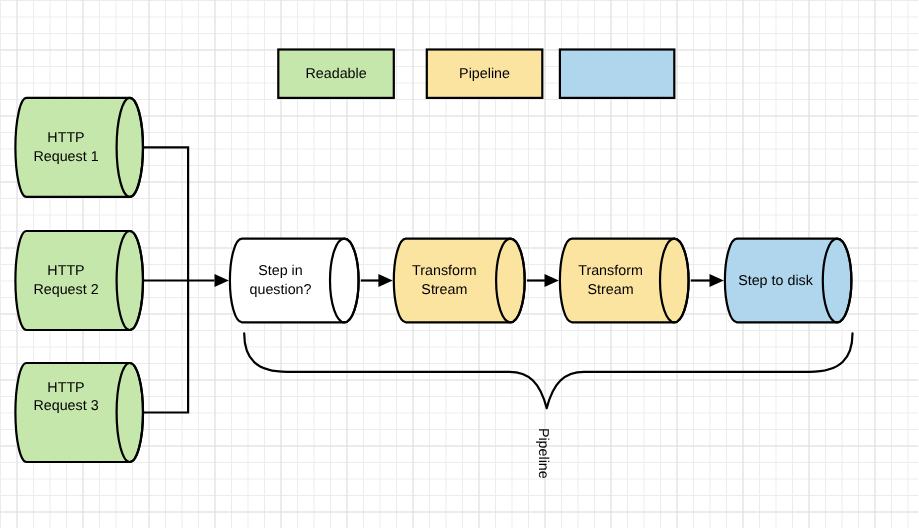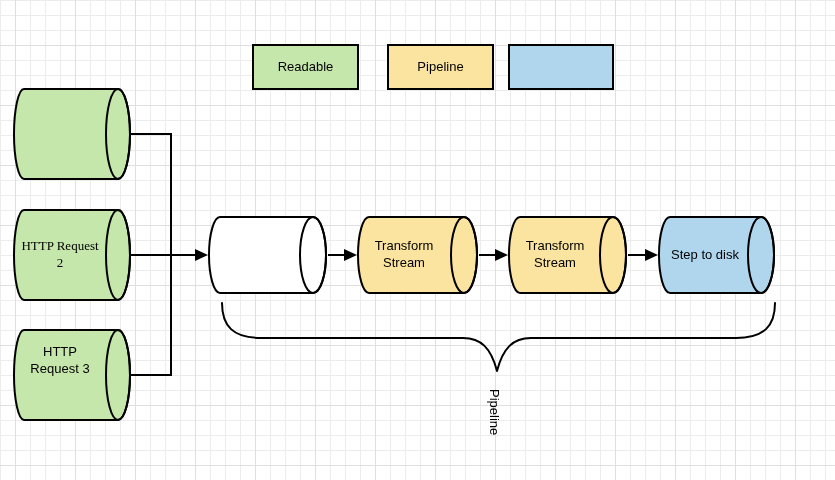--- a/index.html
+++ b/index.html
@@ -27,21 +27,21 @@
     text-align: center;
     font-size: 13px;
     line-height: 1.3;
     color: #000000;
     pointer-events: none;
   }
   .lbl-legend-readable  { left: 253px; top: 45px; width: 105px; height: 44px; }
   .lbl-legend-transform { left: 388px; top: 45px; width: 105px; height: 44px; }
   .lbl-legend-writable  { left: 509px; top: 45px; width: 104px; height: 44px; }
   .lbl-http1 { left: 20px;  top: 89px;  width: 80px;  height: 90px; }
-  .lbl-http2 { left: 20px;  top: 210px; width: 80px;  height: 90px; font-family: Liberation Serif, serif; }
+  .lbl-http2 { left: 20px;  top: 210px; width: 80px;  height: 90px; }
   .lbl-http3 { left: 20px;  top: 316px; width: 80px;  height: 90px; }
   .lbl-step  { left: 213px; top: 217px; width: 84px;  height: 76px; }
   .lbl-t1    { left: 362px; top: 217px; width: 84px;  height: 76px; }
   .lbl-t2    { left: 513px; top: 217px; width: 84px;  height: 76px; }
   .lbl-write { left: 653px; top: 217px; width: 104px; height: 76px; }
   .lbl-pipeline {
     left: 487px; top: 389px;
     writing-mode: vertical-rl;
     font-size: 13px;
     color: #000000;
@@ -115,21 +115,23 @@
       <path d="M670 217 A11 38 0 0 0 670 293 L761 293 A13 38 0 0 0 761 217 Z"></path>
       <ellipse cx="761" cy="255" rx="13" ry="38" fill="none"></ellipse>
     </g>
 
     <path d="M222 303 C222 326 233 338 261 338 L463 338 C481 338 491 348 497 371 C503 348 513 338 531 338 L736 338 C764 338 775 326 775 303" fill="none" stroke="#000000" stroke-width="2" stroke-linecap="round" stroke-linejoin="round"></path>
   </svg>
 
   <div class="lbl lbl-legend-readable">Readable</div>
   <div class="lbl lbl-legend-transform">Pipeline</div>
 
+  <div class="lbl lbl-http1">HTTP Request 1</div>
   <div class="lbl lbl-http2">HTTP Request 2</div>
   <div class="lbl lbl-http3">HTTP Request 3</div>
+  <div class="lbl lbl-step">Step in question?</div>
   <div class="lbl lbl-t1">Transform Stream</div>
   <div class="lbl lbl-t2">Transform Stream</div>
   <div class="lbl lbl-write">Step to disk</div>
 
   <div class="lbl-pipeline">Pipeline</div>
 
 </div>
 
 </body></html>

